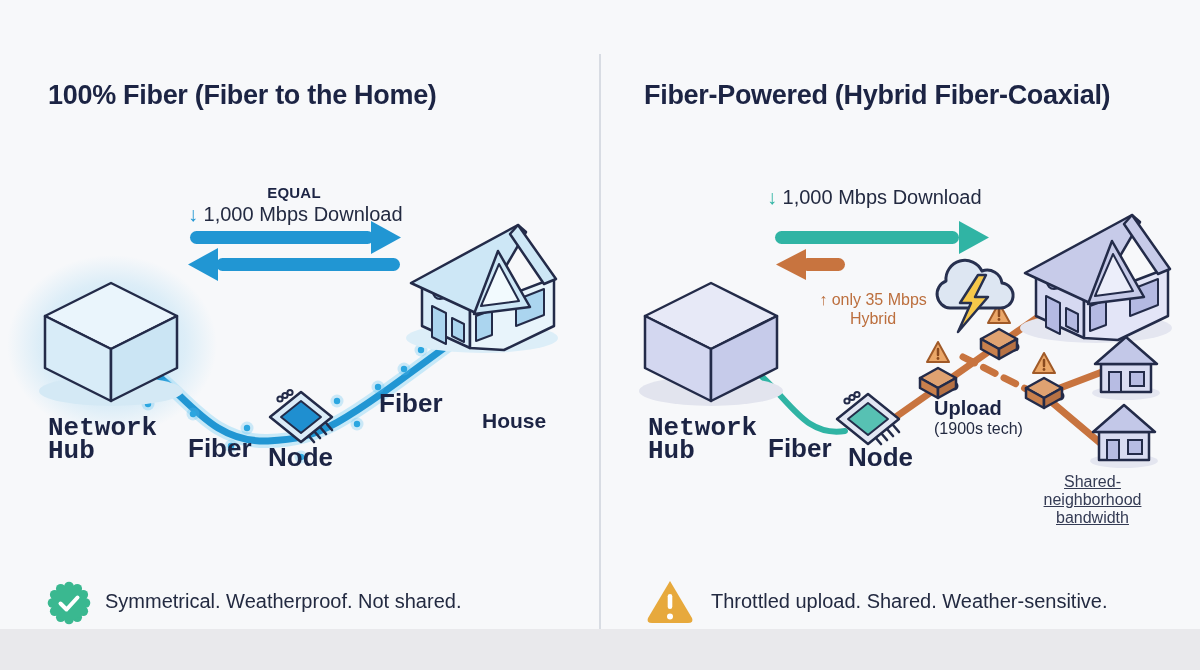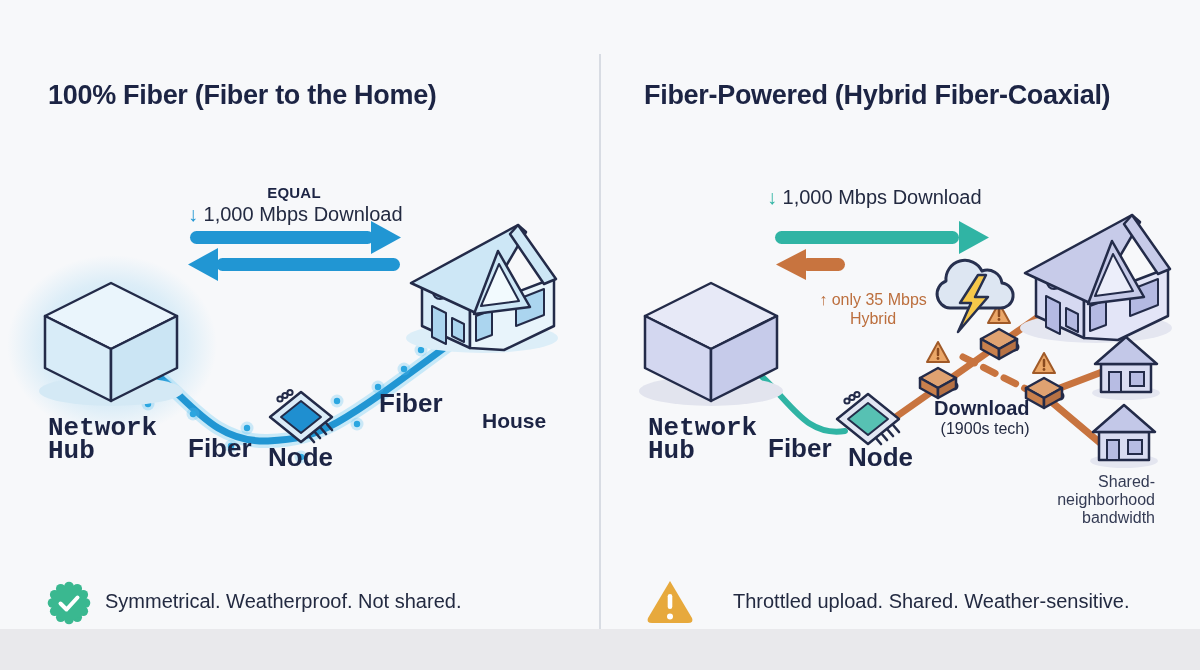--- a/index.html
+++ b/index.html
@@ -18,21 +18,21 @@
   .flow-block{width:212px;text-align:center;}
   .flow-label{font-size:15px;font-weight:bold;color:var(--navy,#1c2444);letter-spacing:.2px;}
   .flow-text{font-size:20px;color:var(--text-dark,#232a41);margin-top:2px;white-space:nowrap;}
   .glyph-blue{color:var(--fiber-blue,#2196d3);}
   .glyph-teal{color:var(--teal,#30b4a4);}
   .upload-orange{width:160px;text-align:center;font-size:16px;color:var(--orange-text,#bc6f3e);line-height:19px;}
   .obj-label{font-size:26px;font-weight:bold;color:var(--navy,#1c2444);line-height:23px;}
   .hub-label{width:105px;font-family:Liberation Mono, monospace;}
   .house-label{font-size:21px;margin-top:43px;}
   .coax-sub{font-size:16px;font-weight:normal;color:var(--text-dark,#232a41);text-align:right;}
-  .shared-note{width:125px;text-align:right;font-size:16px;font-weight:500;color:#343b54;line-height:18px;}
+  .shared-note{width:125px;text-align:center;font-size:16px;font-weight:500;color:#343b54;line-height:18px;text-decoration:underline;}
   .footer-text{font-size:20px;color:var(--text-dark,#232a41);white-space:nowrap;}
   svg.art{position:absolute;left:0;top:0;}
   .outline{stroke:#232b49;stroke-width:2.5;stroke-linejoin:round;}
   .cable-blue{fill:none;stroke:var(--fiber-blue,#2196d3);stroke-width:7;stroke-linecap:round;}
   .cable-blue-glow{fill:none;stroke:#aee0f7;stroke-width:14;stroke-linecap:round;opacity:.65;}
   .cable-teal{fill:none;stroke:var(--teal,#30b4a4);stroke-width:6;stroke-linecap:round;}
   .coax{fill:none;stroke:var(--coax-orange,#c8743f);stroke-width:7;stroke-linecap:round;}
   .coax.dashed{stroke-dasharray:13 10;}
   .f-blue{fill:var(--fiber-blue,#2196d3);}
   .f-teal{fill:var(--teal,#30b4a4);}
@@ -272,25 +272,25 @@
   <div class="abs upload-orange" style="left:793px;top:290px;">
     <div>↑ only 35 Mbps</div>
     <div>Hybrid</div>
   </div>
 
   <div class="abs obj-label hub-label" style="left:648px;top:417px;">Network Hub</div>
   <div class="abs obj-label" style="left:768px;top:437px;">Fiber</div>
   <div class="abs obj-label" style="left:848px;top:446px;">Node</div>
 
   <div class="abs" style="left:934px;top:397px;">
-    <div class="obj-label" style="font-size:20px;">Download</div>
+    <div class="obj-label" style="font-size:20px;">Upload</div>
     <div class="coax-sub">(1900s tech)</div>
   </div>
 
   <div class="abs shared-note" style="left:1030px;top:473px;">
     <div>Shared-</div>
     <div>neighborhood</div>
     <div>bandwidth</div>
   </div>
 
-  <div class="abs footer-text" style="left:733px;top:590px;">Throttled upload. Shared. Weather-sensitive.</div>
+  <div class="abs footer-text" style="left:711px;top:590px;">Throttled upload. Shared. Weather-sensitive.</div>
 
 </div>
 
 </body></html>

